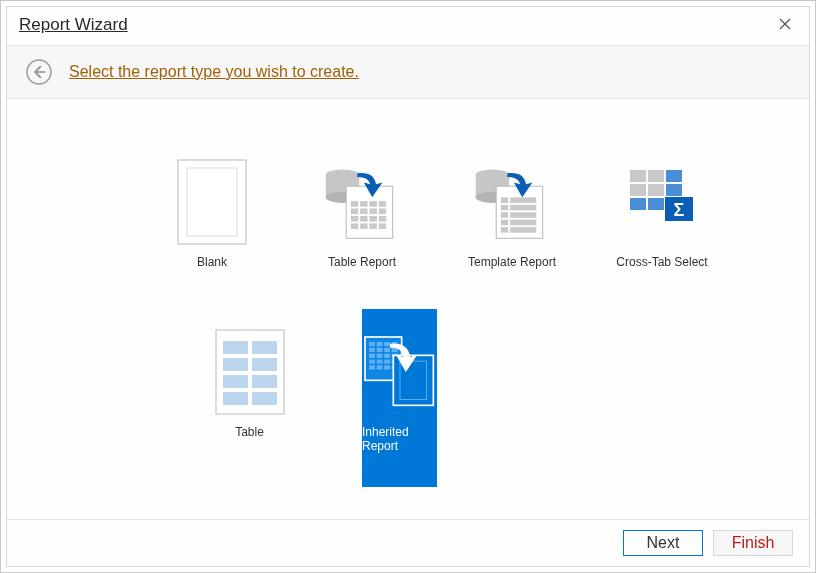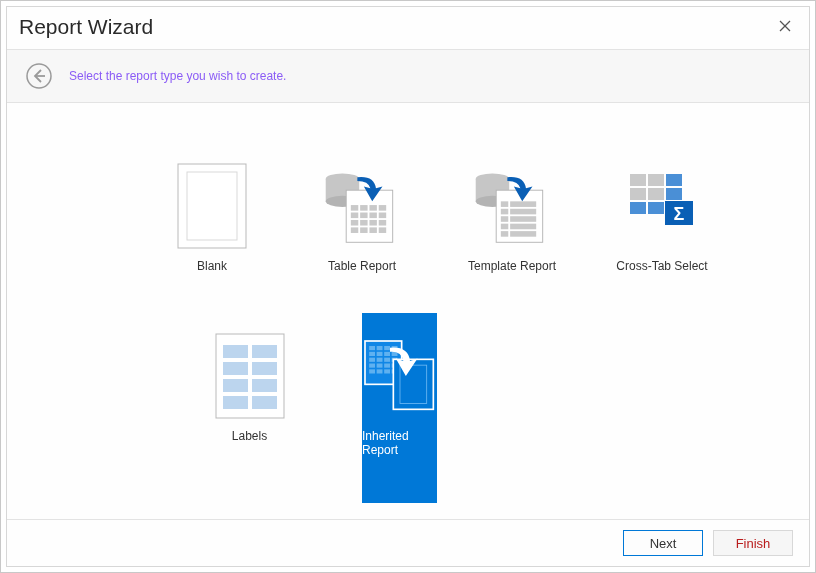--- a/index.html
+++ b/index.html
@@ -28,22 +28,23 @@
     display: flex;
     flex-direction: column;
   }
   .titlebar {
     display: flex;
     align-items: center;
     justify-content: space-between;
     padding: 8px 14px 10px 12px;
   }
   .title {
-    font-size: 21px;
+    font-size: 17px;
     color: #2a2a2a;
+    text-decoration: underline;
   }
   .close {
     font-size: 14px;
     color: #555;
     cursor: pointer;
     padding: 2px 4px;
     font-family: Arial, sans-serif;
   }
   .header-sep {
     border-top: 1px solid #e3e3e3;
@@ -55,22 +56,23 @@
     padding: 12px 18px 12px 18px;
     background: #f7f7f7;
     border-bottom: 1px solid #e3e3e3;
   }
   .back-btn {
     width: 28px;
     height: 28px;
     flex: 0 0 auto;
   }
   .instruction {
-    font-size: 12px;
-    color: #8b5cf6;
+    font-size: 16px;
+    color: #a16207;
+    text-decoration: underline;
   }
   .content {
     flex: 1;
     position: relative;
     overflow: hidden;
   }
   .grid {
     position: absolute;
     left: 130px;
     top: 50px;
@@ -110,21 +112,21 @@
   .footer {
     border-top: 1px solid #e3e3e3;
     padding: 10px 16px;
     display: flex;
     justify-content: flex-end;
     gap: 10px;
   }
   .btn {
     min-width: 78px;
     height: 24px;
-    font-size: 13px;
+    font-size: 16px;
     border: 1px solid #bdbdbd;
     background: #fdfdfd;
     color: #333;
     display: inline-flex;
     align-items: center;
     justify-content: center;
     cursor: pointer;
   }
   .btn.primary {
     border: 1px solid #0078d7;
@@ -263,25 +265,25 @@
                   <rect x="37" y="12" width="25" height="13"></rect>
                 <rect x="8" y="29" width="25" height="13"></rect>
                   <rect x="37" y="29" width="25" height="13"></rect>
                 <rect x="8" y="46" width="25" height="13"></rect>
                   <rect x="37" y="46" width="25" height="13"></rect>
                 <rect x="8" y="63" width="25" height="13"></rect>
                   <rect x="37" y="63" width="25" height="13"></rect>
               </g>
             </svg>
           </div>
-          <div class="label">Labels</div>
-        </div>
-
-
-        <div class="tile selected" style="margin-left: 75px; margin-top:-10px; padding-top:18px; padding-bottom:12px; height:160px;">
+          <div class="label">Table</div>
+        </div>
+
+
+        <div class="tile selected" style="margin-left: 75px; margin-top:-10px; padding-top:18px; padding-bottom:0; height:160px;">
           <div class="icon-box">
             <svg width="96" height="92" viewBox="0 0 96 92">
               <rect x="6" y="4" width="44" height="52" fill="#0f86e6" stroke="#fff" stroke-width="2"></rect>
               <g fill="#5fb1f0">
                 <rect x="11" y="10" width="7" height="5"></rect>
                   <rect x="20" y="10" width="7" height="5"></rect>
                   <rect x="29" y="10" width="7" height="5"></rect>
                   <rect x="38" y="10" width="7" height="5"></rect>
                 <rect x="11" y="17" width="7" height="5"></rect>
                   <rect x="20" y="17" width="7" height="5"></rect>

